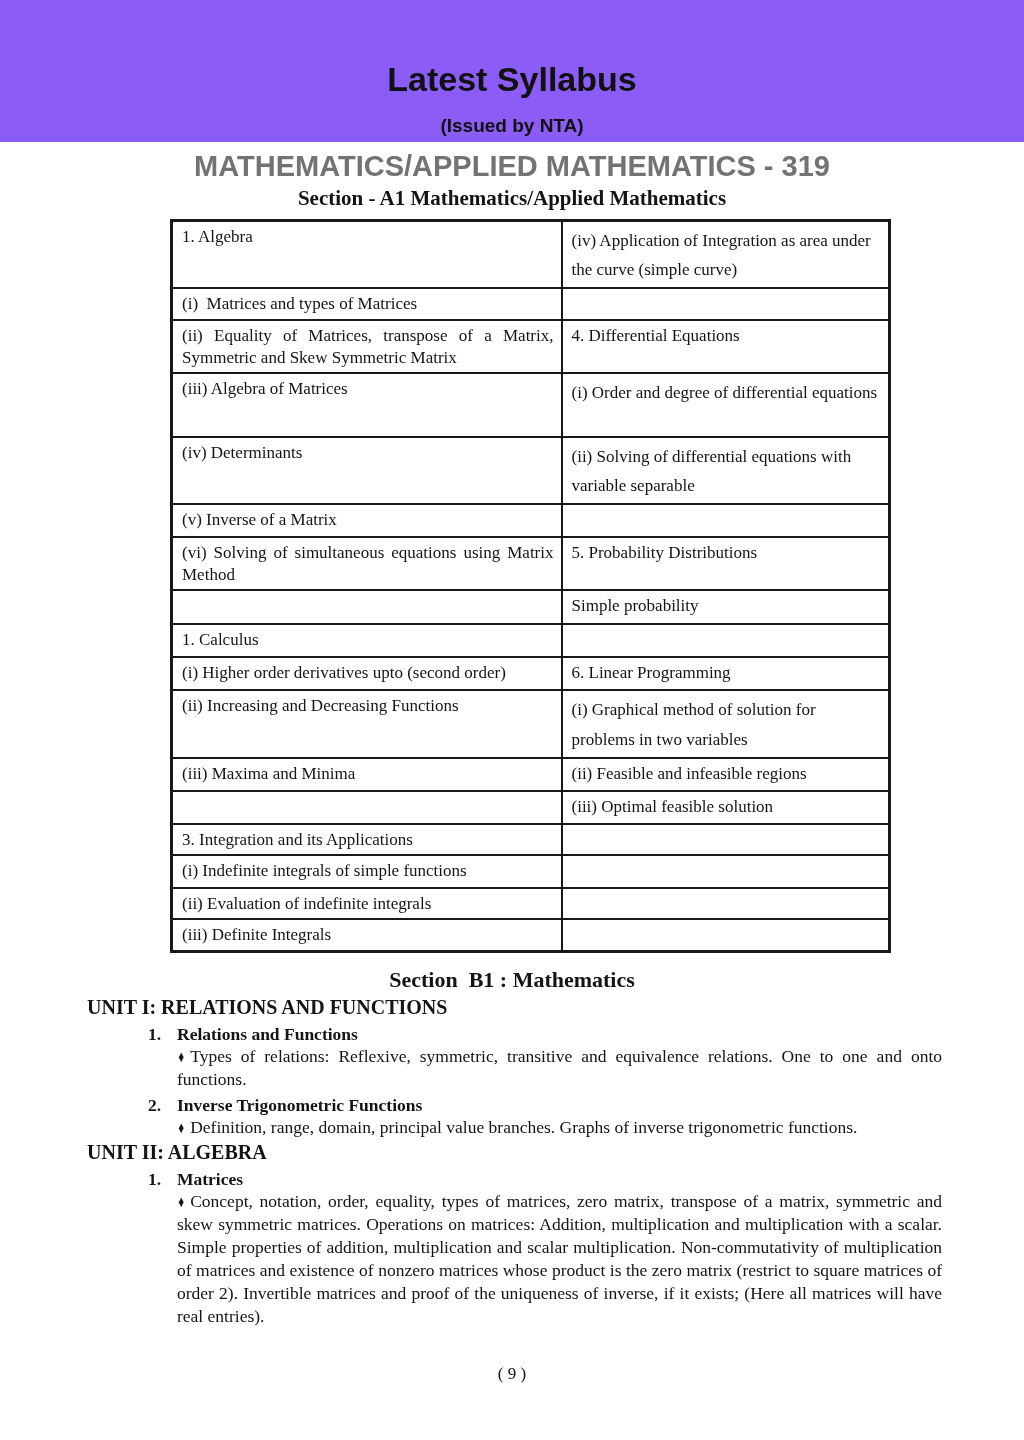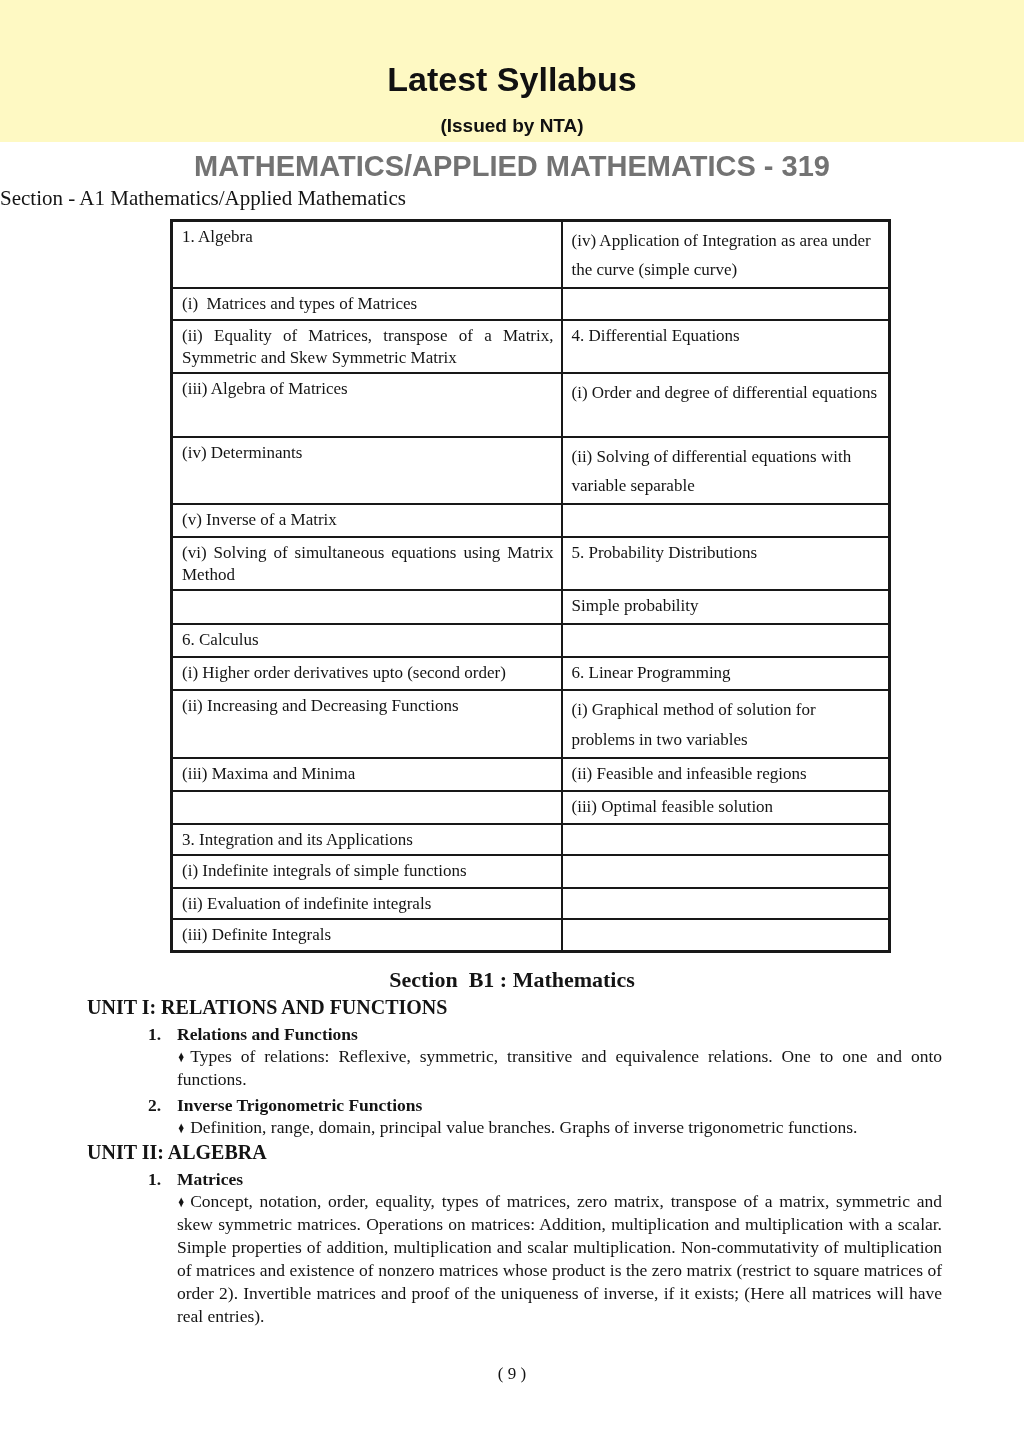--- a/index.html
+++ b/index.html
@@ -9,21 +9,21 @@
     width: 1024px;
     height: 1440px;
     background: #ffffff;
     color: #141414;
     font-family: "Liberation Serif", serif;
     overflow: hidden;
   }
   .header-band {
     width: 100%;
     height: 142px;
-    background: #fef9c3;
+    background: #8b5cf6;
     text-align: center;
     padding-top: 60px;
   }
   .band-title {
     font-family: "Liberation Sans", sans-serif;
     font-weight: bold;
     font-size: 34px;
     line-height: 38px;
     color: #111;
   }
@@ -38,22 +38,22 @@
     text-align: center;
     font-family: "Liberation Sans", sans-serif;
     font-weight: bold;
     font-size: 29px;
     line-height: 34px;
     margin-top: 7px;
     letter-spacing: 0px;
     color: #737373;
   }
   .doc-sub {
-    text-align: left;
-    font-weight: normal;
+    text-align: center;
+    font-weight: bold;
     font-size: 21px;
     line-height: 26px;
     margin-top: 2px;
   }
   table.syllabus {
     margin: 8px 0 0 170px;
     width: 718px;
     border-collapse: collapse;
     border: 3px solid #181818;
     table-layout: fixed;
@@ -160,21 +160,21 @@
       </tr>
       <tr class="r7">
         <td class="cl">(vi) Solving of simultaneous equations using Matrix Method</td>
         <td class="cr">5. Probability Distributions</td>
       </tr>
       <tr class="r8">
         <td class="cl"></td>
         <td class="cr">Simple probability</td>
       </tr>
       <tr class="r9">
-        <td class="cl">6. Calculus</td>
+        <td class="cl">1. Calculus</td>
         <td class="cr"></td>
       </tr>
       <tr class="r10">
         <td class="cl">(i) Higher order derivatives upto (second order)</td>
         <td class="cr">6. Linear Programming</td>
       </tr>
       <tr class="r11">
         <td class="cl">(ii) Increasing and Decreasing Functions</td>
         <td class="cr spaced">(i) Graphical method of solution for problems in two variables</td>
       </tr>

